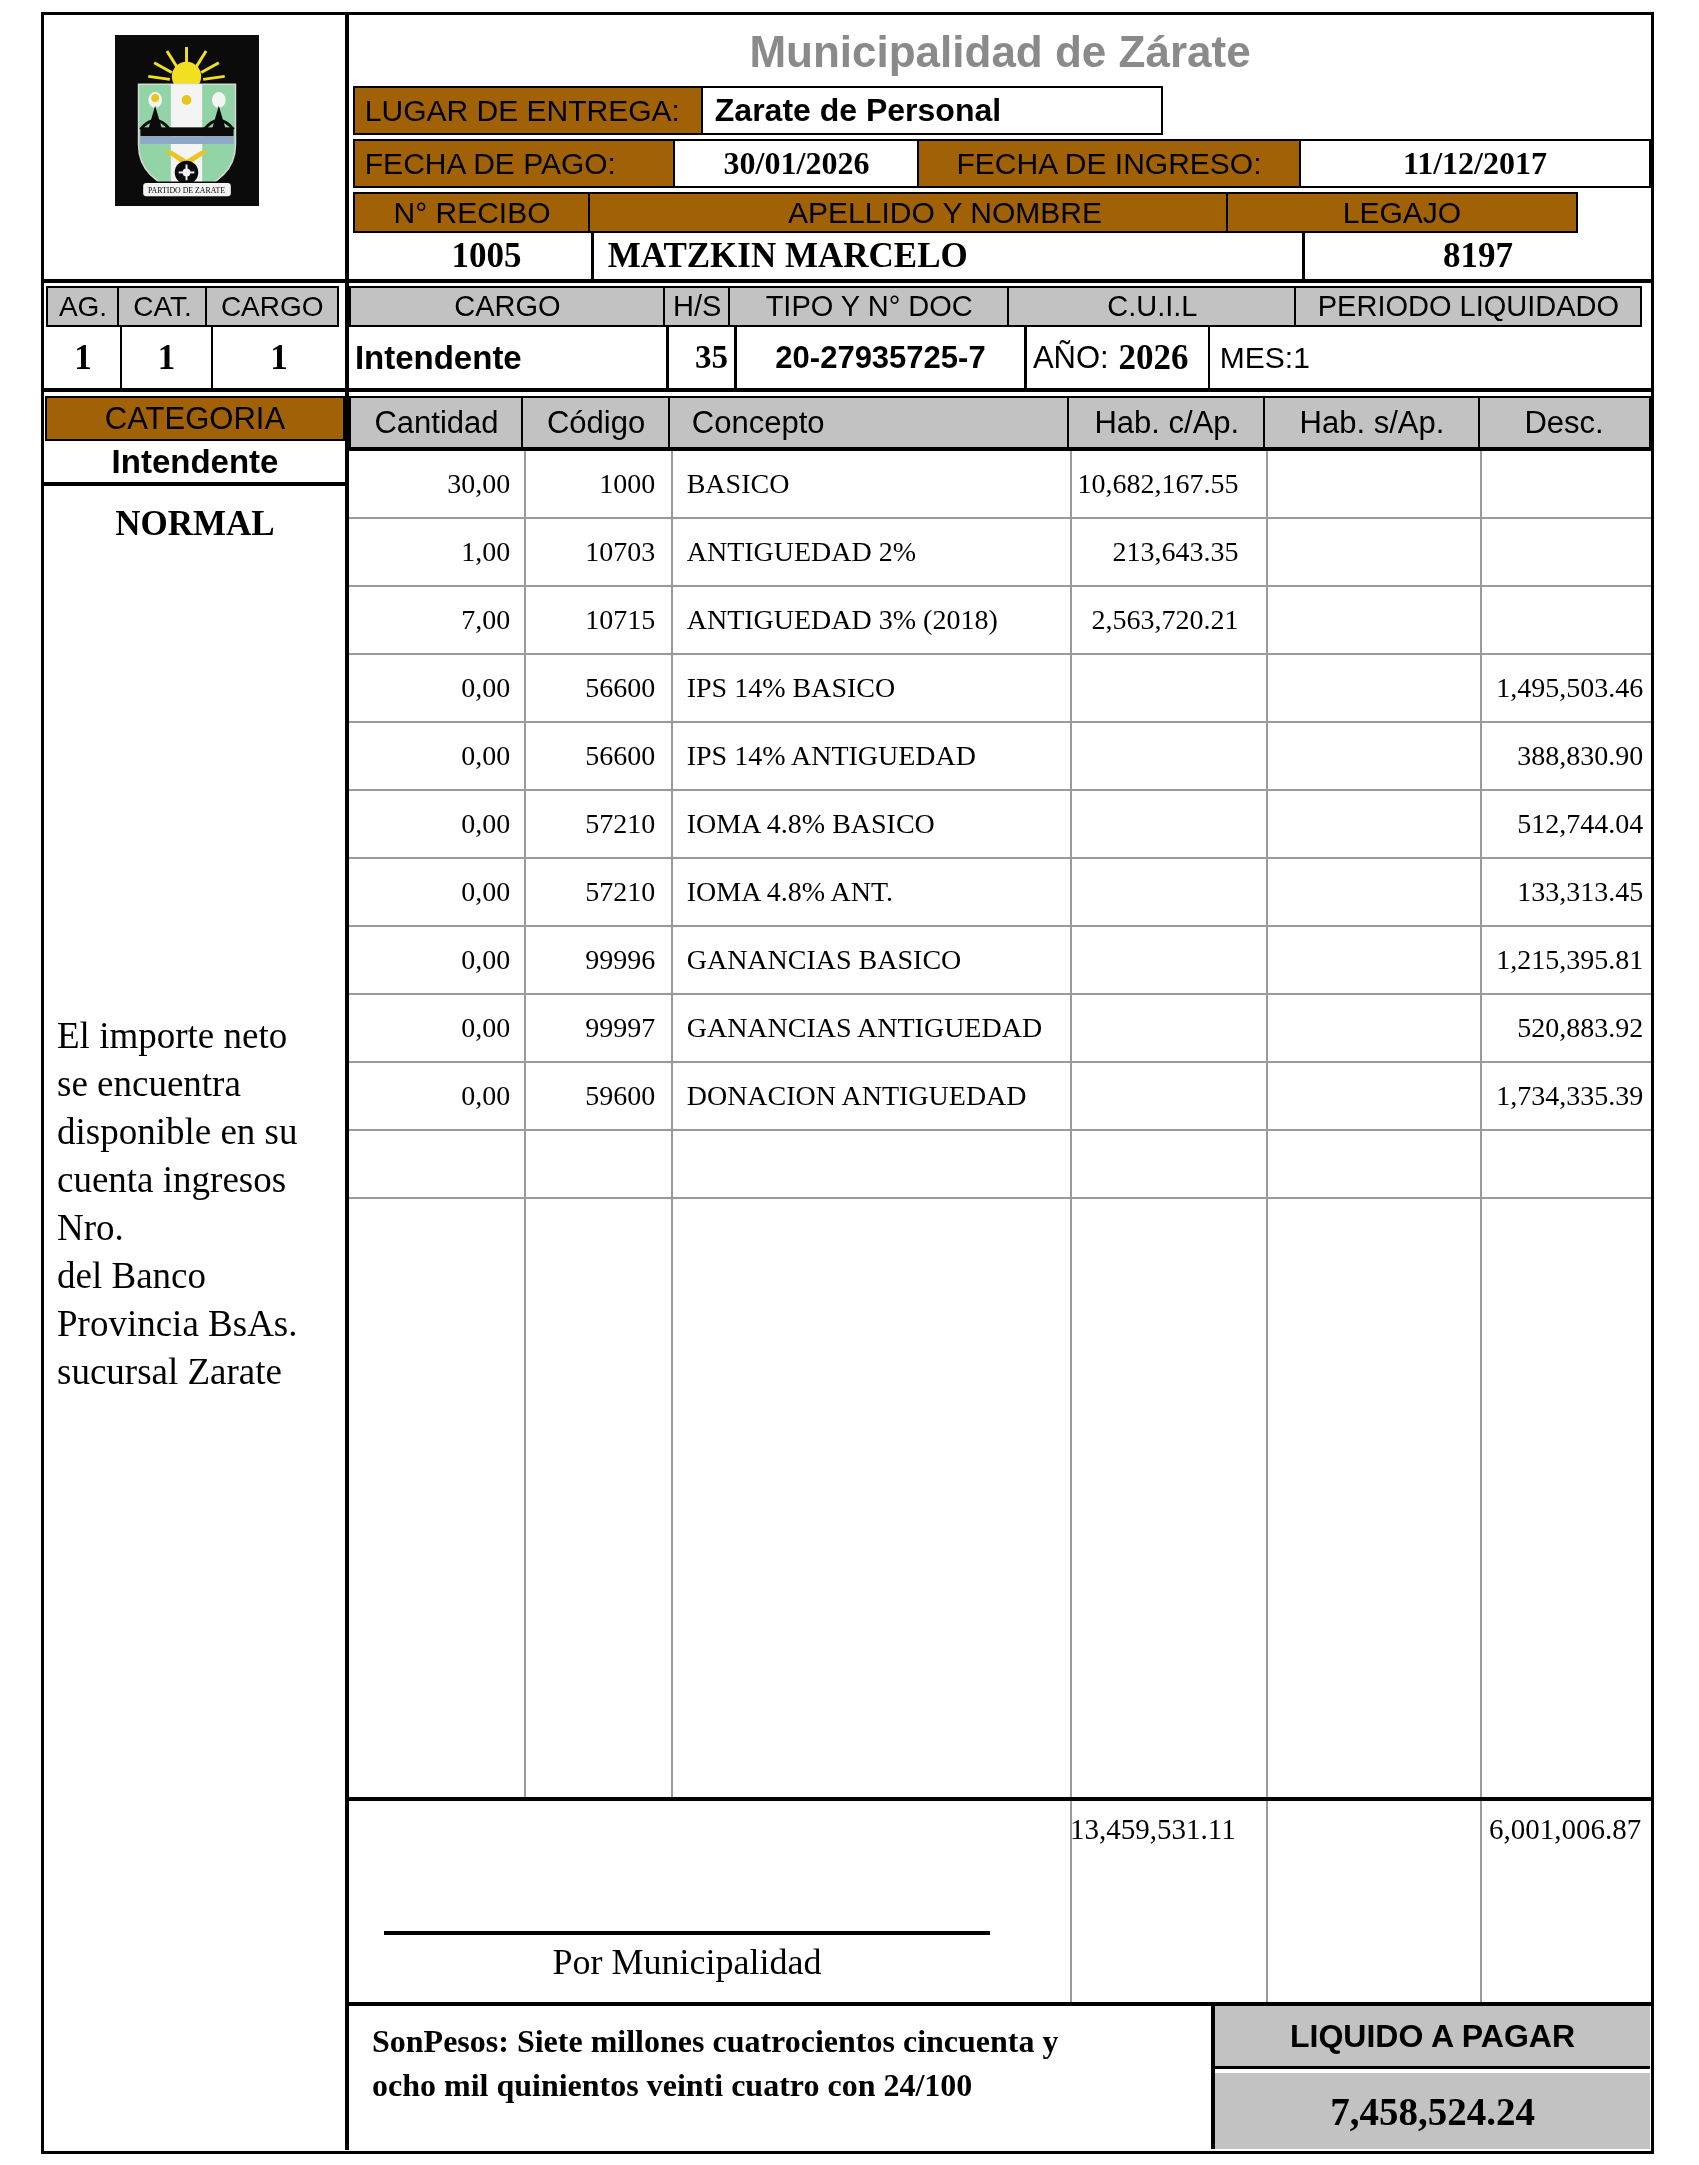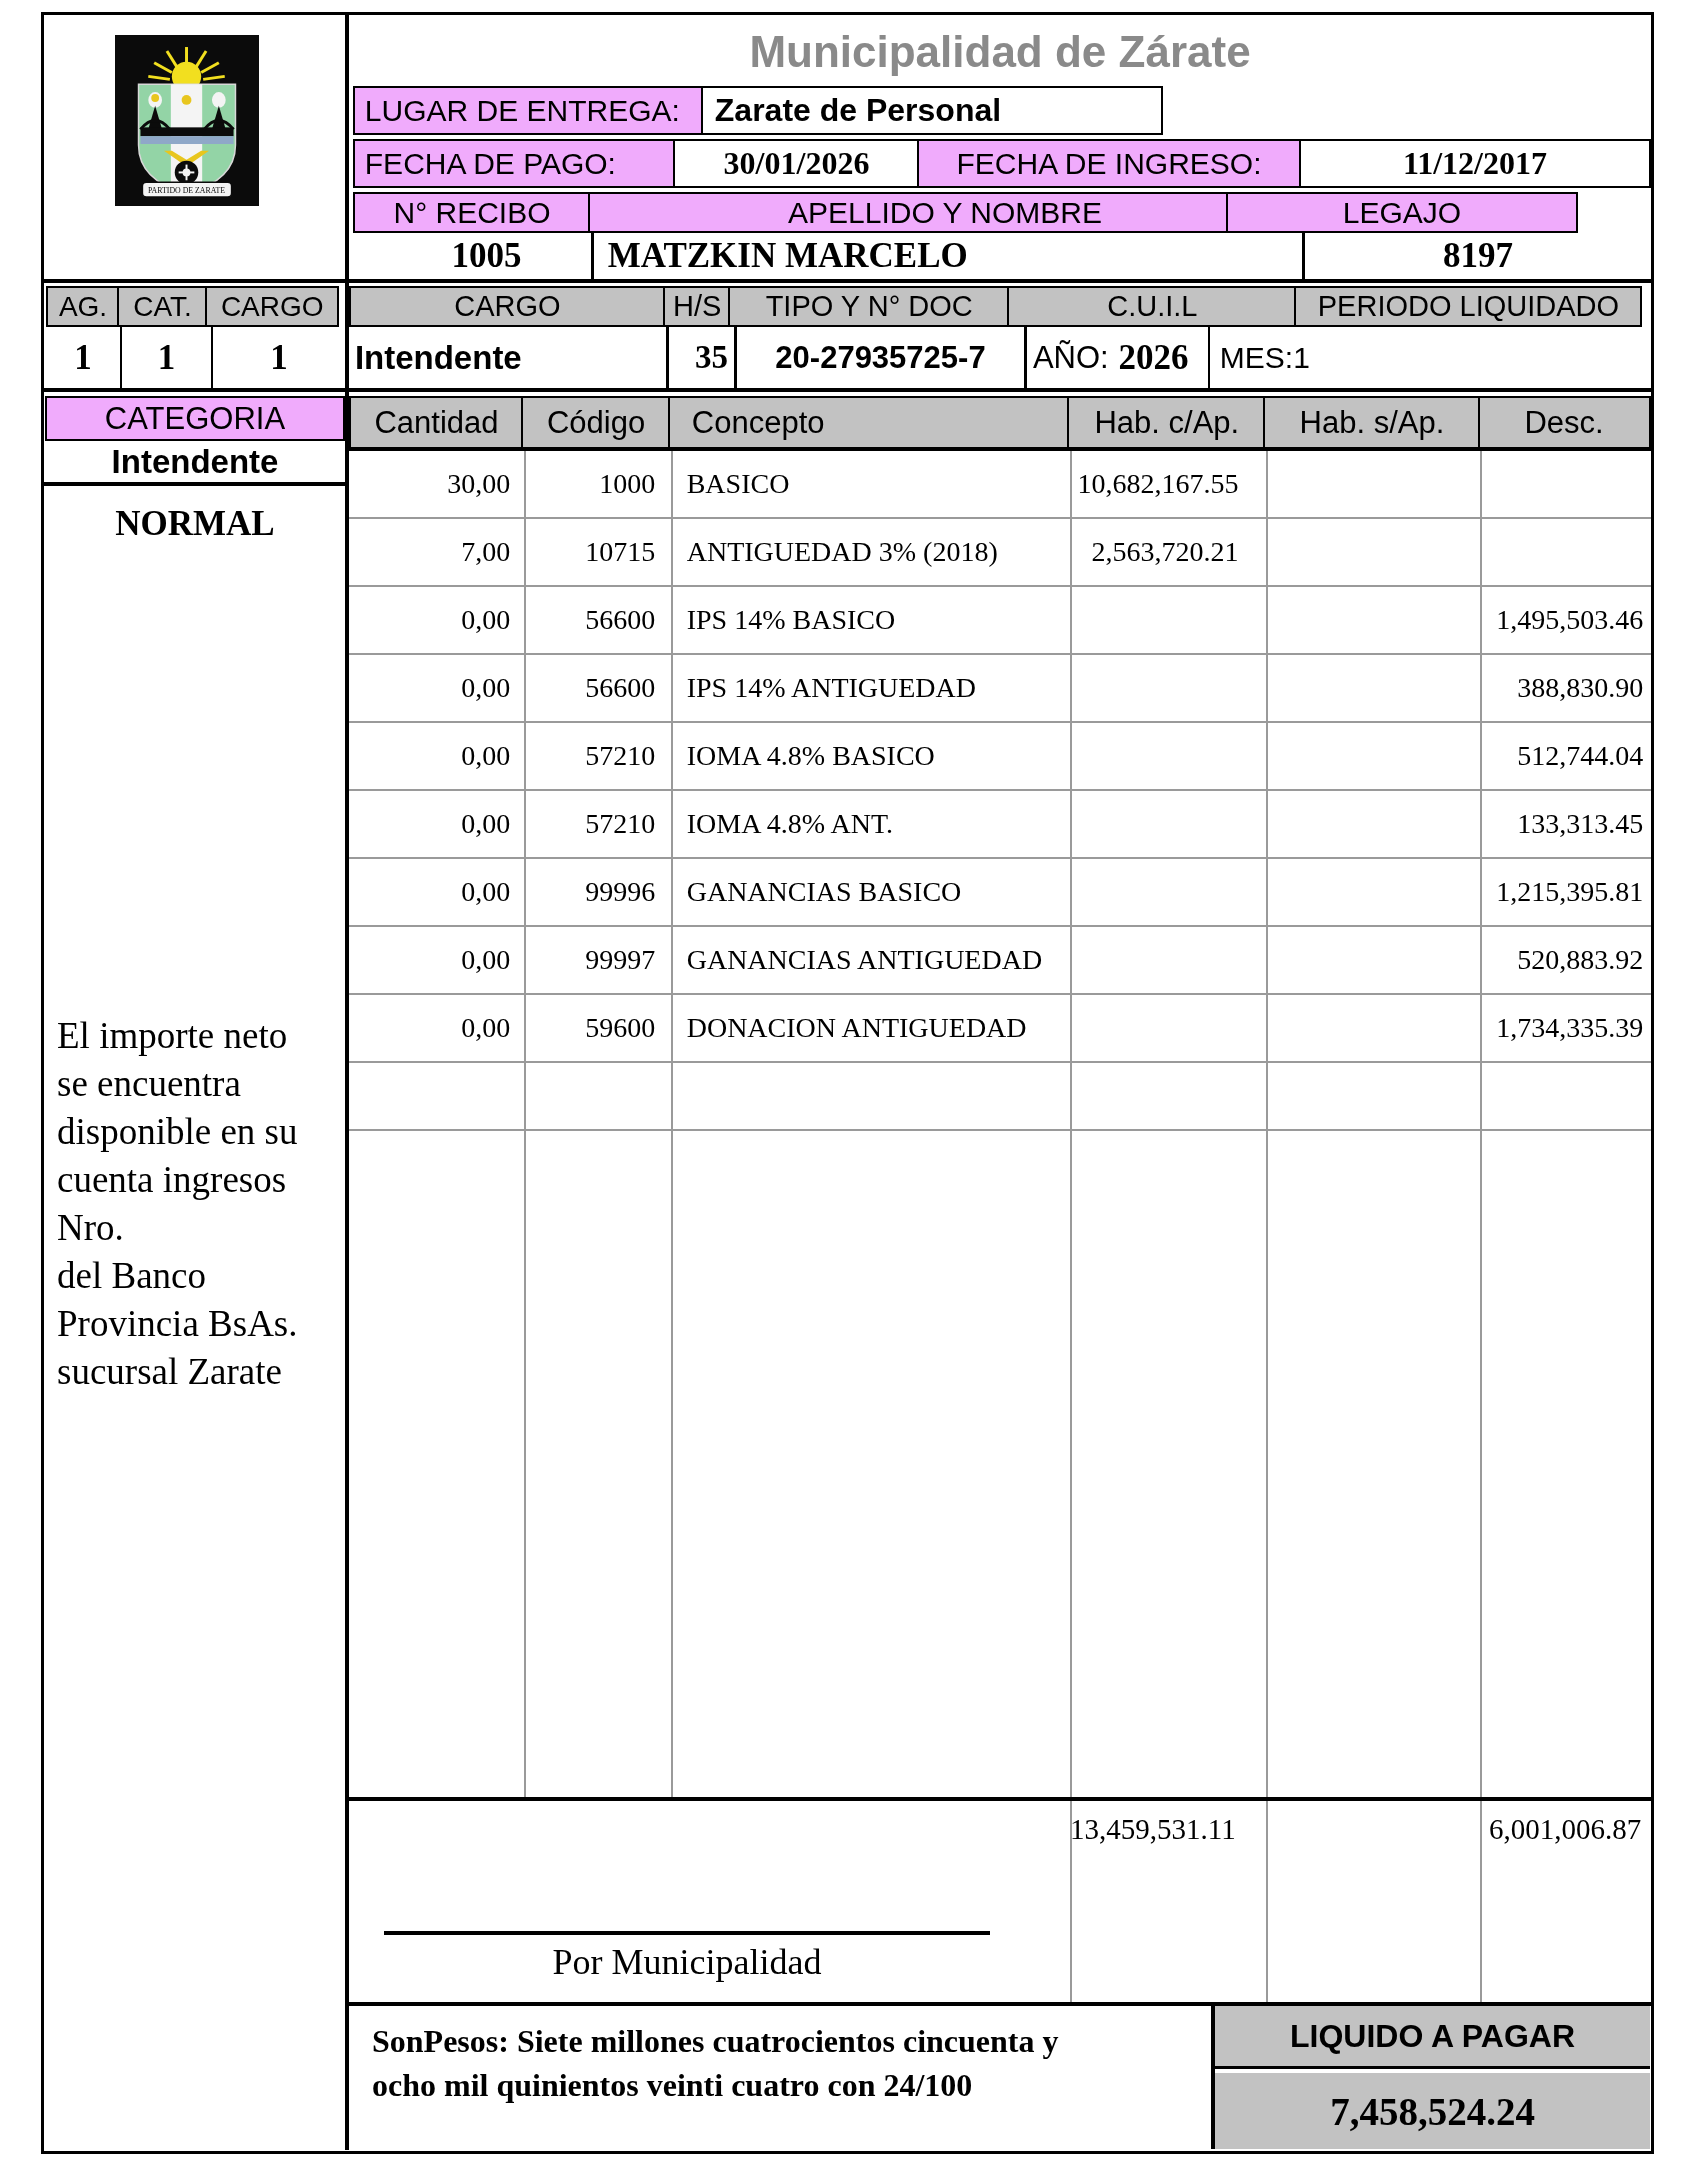--- a/index.html
+++ b/index.html
@@ -8,21 +8,21 @@
     position:relative; width:1700px; height:2165px; background:#fff;
     font-family:"Liberation Sans", sans-serif; color:#000;
   }
   .abs { position:absolute; }
   .frame { left:41px; top:11.8px; width:1613px; height:2142px; border:3.9px solid #000; }
   .vline { background:#000; width:3.9px; }
   .hline { background:#000; height:3.9px; }
   .gridv { background:#9a9a9a; width:2px; }
 
   .gray { background:#c2c2c2; }
-  .lblbox { background:#f0abfc; border:2.9px solid #000; display:flex; align-items:center; font-size:30px; }
+  .lblbox { background:#a16207; border:2.9px solid #000; display:flex; align-items:center; font-size:30px; }
   .valbox { background:#fff; border:2.9px solid #000; display:flex; align-items:center; }
   .center { justify-content:center; text-align:center; }
   .serif { font-family:"Liberation Serif", serif; }
   .bold { font-weight:bold; }
 
   .title { font-size:44px; font-weight:bold; color:#8a8a8a; text-align:center; line-height:59px; }
 
   .flexrow { display:flex; align-items:stretch; }
   .flexrow > div { border:2.9px solid #000; margin-left:-2.9px; display:flex; align-items:center; justify-content:center; }
   .flexrow > div:first-child { margin-left:0; }
@@ -183,20 +183,28 @@
 
     <div class="itable-row">
       <div class="c-cant">30,00</div>
       <div class="c-cod">1000</div>
       <div class="c-con">BASICO</div>
       <div class="c-habc">10,682,167.55</div>
       <div class="c-habs"></div>
       <div class="c-desc"></div>
     </div>
     <div class="itable-row">
+      <div class="c-cant">1,00</div>
+      <div class="c-cod">10703</div>
+      <div class="c-con">ANTIGUEDAD 2%</div>
+      <div class="c-habc">213,643.35</div>
+      <div class="c-habs"></div>
+      <div class="c-desc"></div>
+    </div>
+    <div class="itable-row">
       <div class="c-cant">7,00</div>
       <div class="c-cod">10715</div>
       <div class="c-con">ANTIGUEDAD 3% (2018)</div>
       <div class="c-habc">2,563,720.21</div>
       <div class="c-habs"></div>
       <div class="c-desc"></div>
     </div>
     <div class="itable-row">
       <div class="c-cant">0,00</div>
       <div class="c-cod">56600</div>

